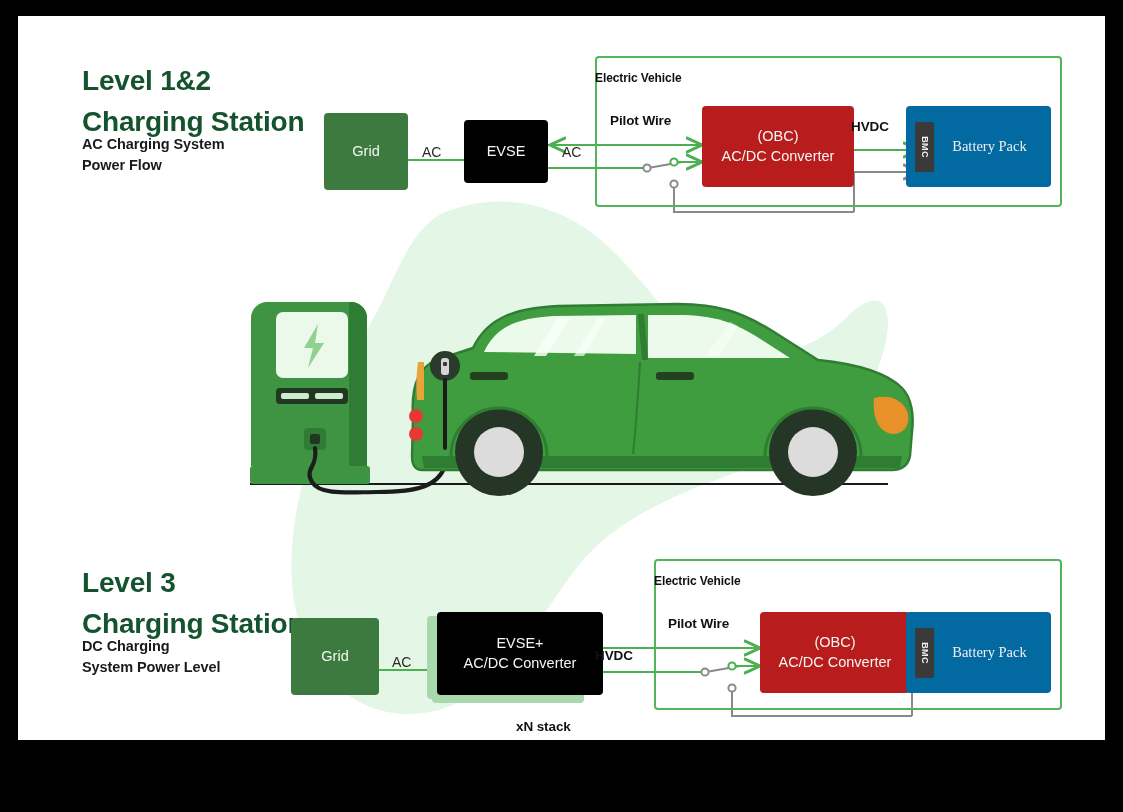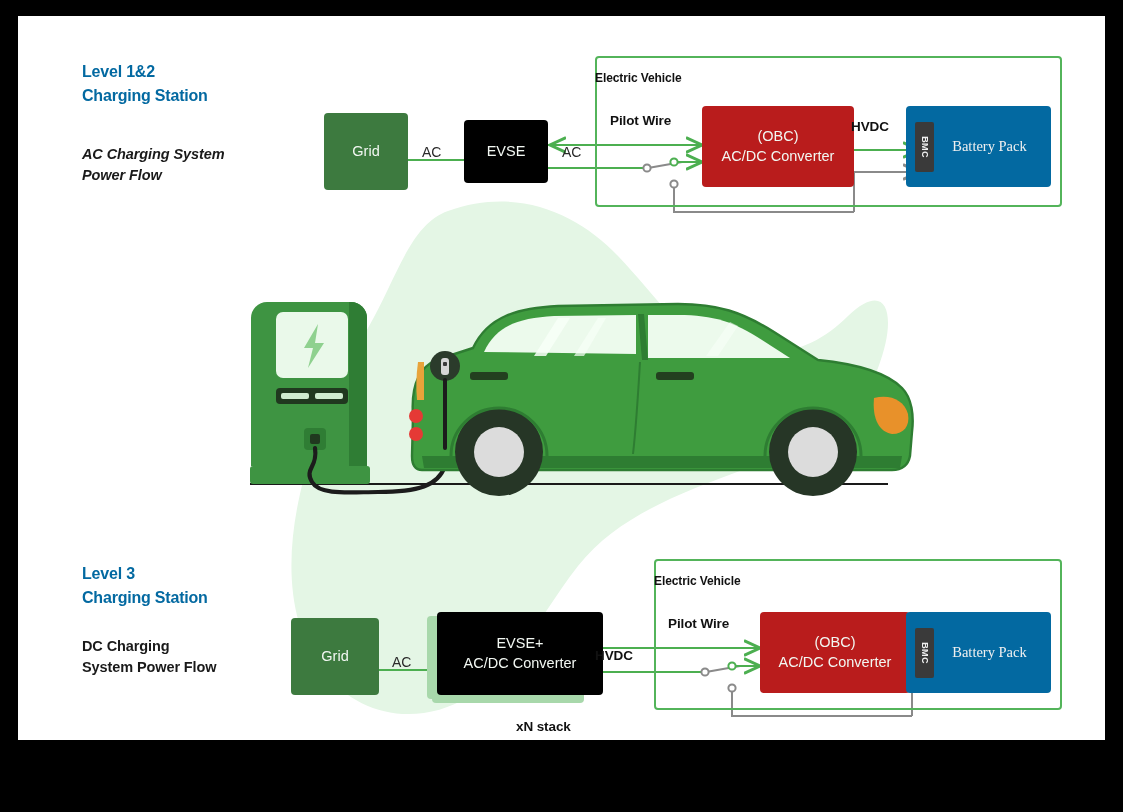--- a/index.html
+++ b/index.html
@@ -25,38 +25,38 @@
   .svg-root {
     position: absolute;
     left: 0;
     top: 0;
     width: 1087px;
     height: 724px;
   }
   
   .heading {
     position: absolute;
-    color: #0369a1;
-    font-weight: bold;
-    font-size: 16px;
+    color: #14532d;
+    font-weight: bold;
+    font-size: 28px;
     line-height: 1.48;
     letter-spacing: -0.2px;
     white-space: pre-line;
   }
   .subheading {
     position: absolute;
     color: #1a1a1a;
     font-weight: bold;
     font-size: 14.5px;
     line-height: 1.48;
     letter-spacing: -0.1px;
     white-space: pre-line;
   }
   #h1 { left: 64px; top: 44px; }
-  #s1 { left: 64px; top: 128px; font-style: italic; }
+  #s1 { left: 64px; top: 118px; }
   #h2 { left: 64px; top: 546px; }
   #s2 { left: 64px; top: 620px; }
 
   
   .box {
     position: absolute;
     box-sizing: border-box;
     display: flex;
     align-items: center;
     justify-content: center;
@@ -292,21 +292,21 @@
   </div>
 
   <div class="wlabel" style="left:404px; top:128px;">AC</div>
   <div class="wlabel" style="left:544px; top:128px;">AC</div>
   <div class="wlabel bold" style="left:592px; top:97px;">Pilot Wire</div>
   <div class="wlabel bold" style="left:833px; top:103px;">HVDC</div>
 
   <div class="heading" id="h2">Level 3
 Charging Station</div>
   <div class="subheading" id="s2">DC Charging
-System Power Flow</div>
+System Power Level</div>
 
   <div class="enclosure" style="left:636px; top:543px; width:408px; height:151px;"></div>
   <div class="enclosure-title" style="left:636px; top:558px; width:408px;">Electric Vehicle</div>
 
   <div class="box grid" style="left:273px; top:602px; width:88px; height:77px;">Grid</div>
 
   <div class="stack-layer" style="left:409px; top:600px; width:152px; height:83px;"></div>
   <div class="stack-layer" style="left:414px; top:604px; width:152px; height:83px;"></div>
   <div class="box evse" style="left:419px; top:596px; width:166px; height:83px;">EVSE+
 AC/DC Converter</div>

